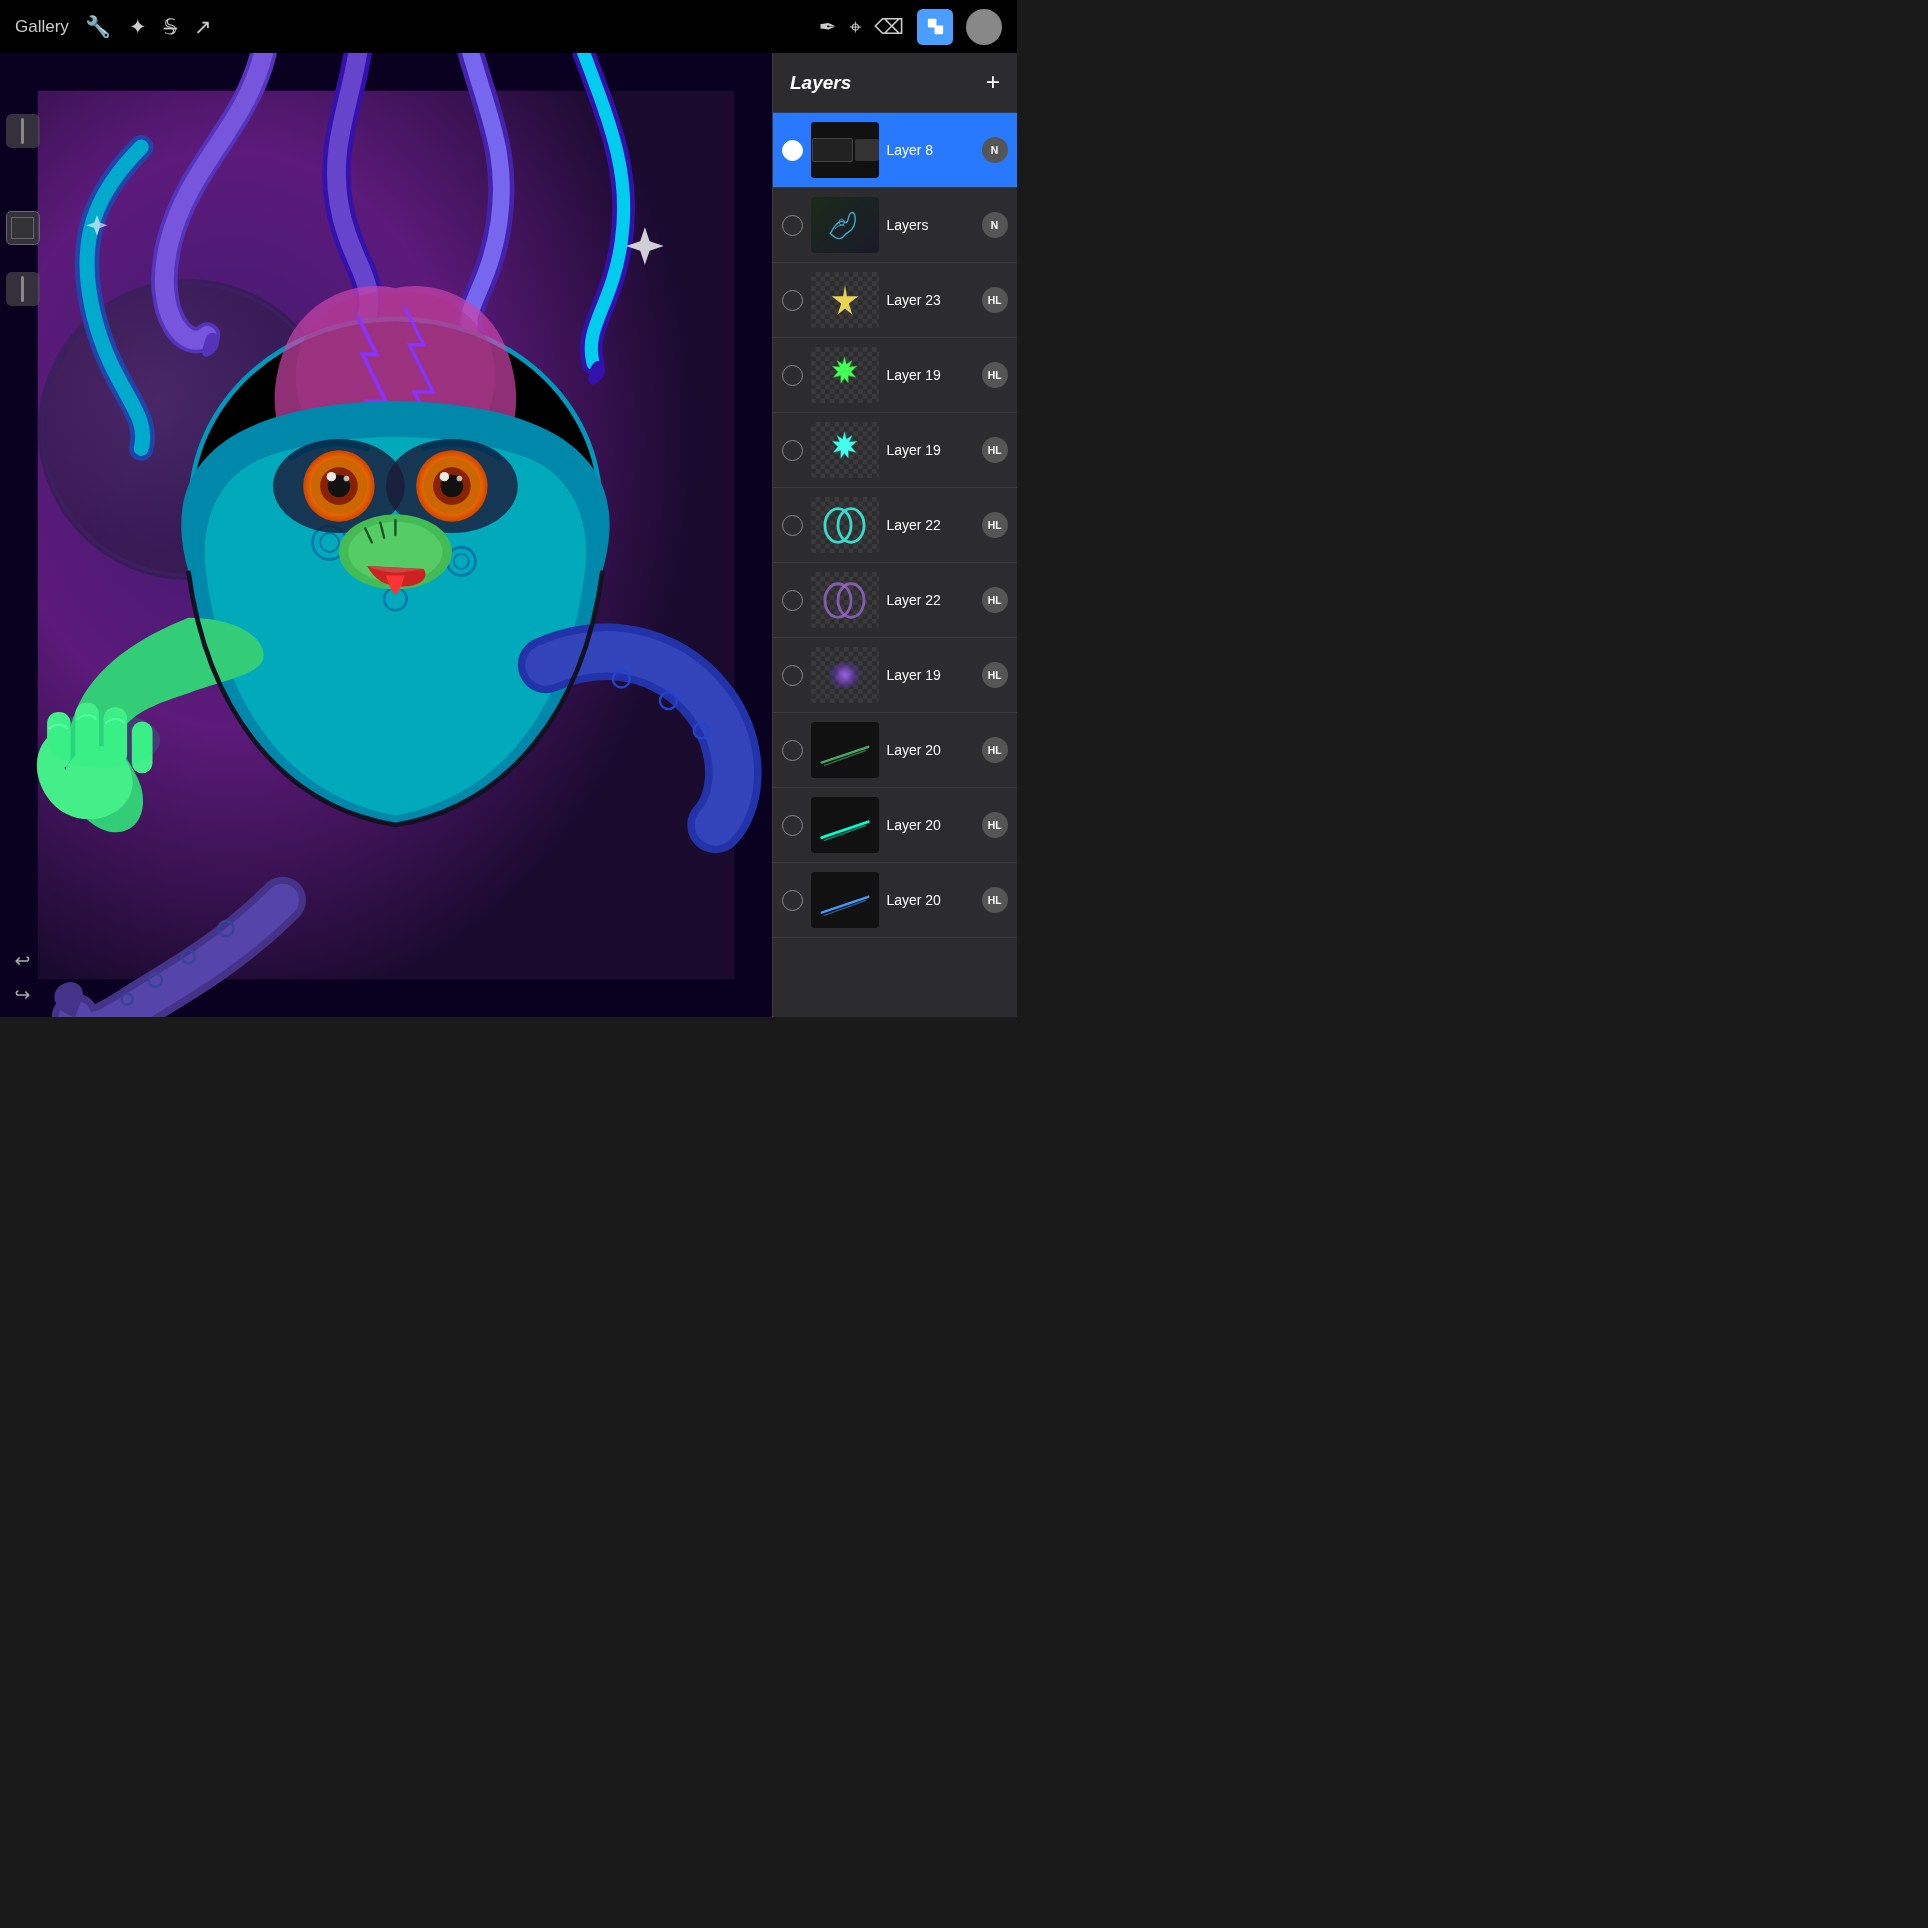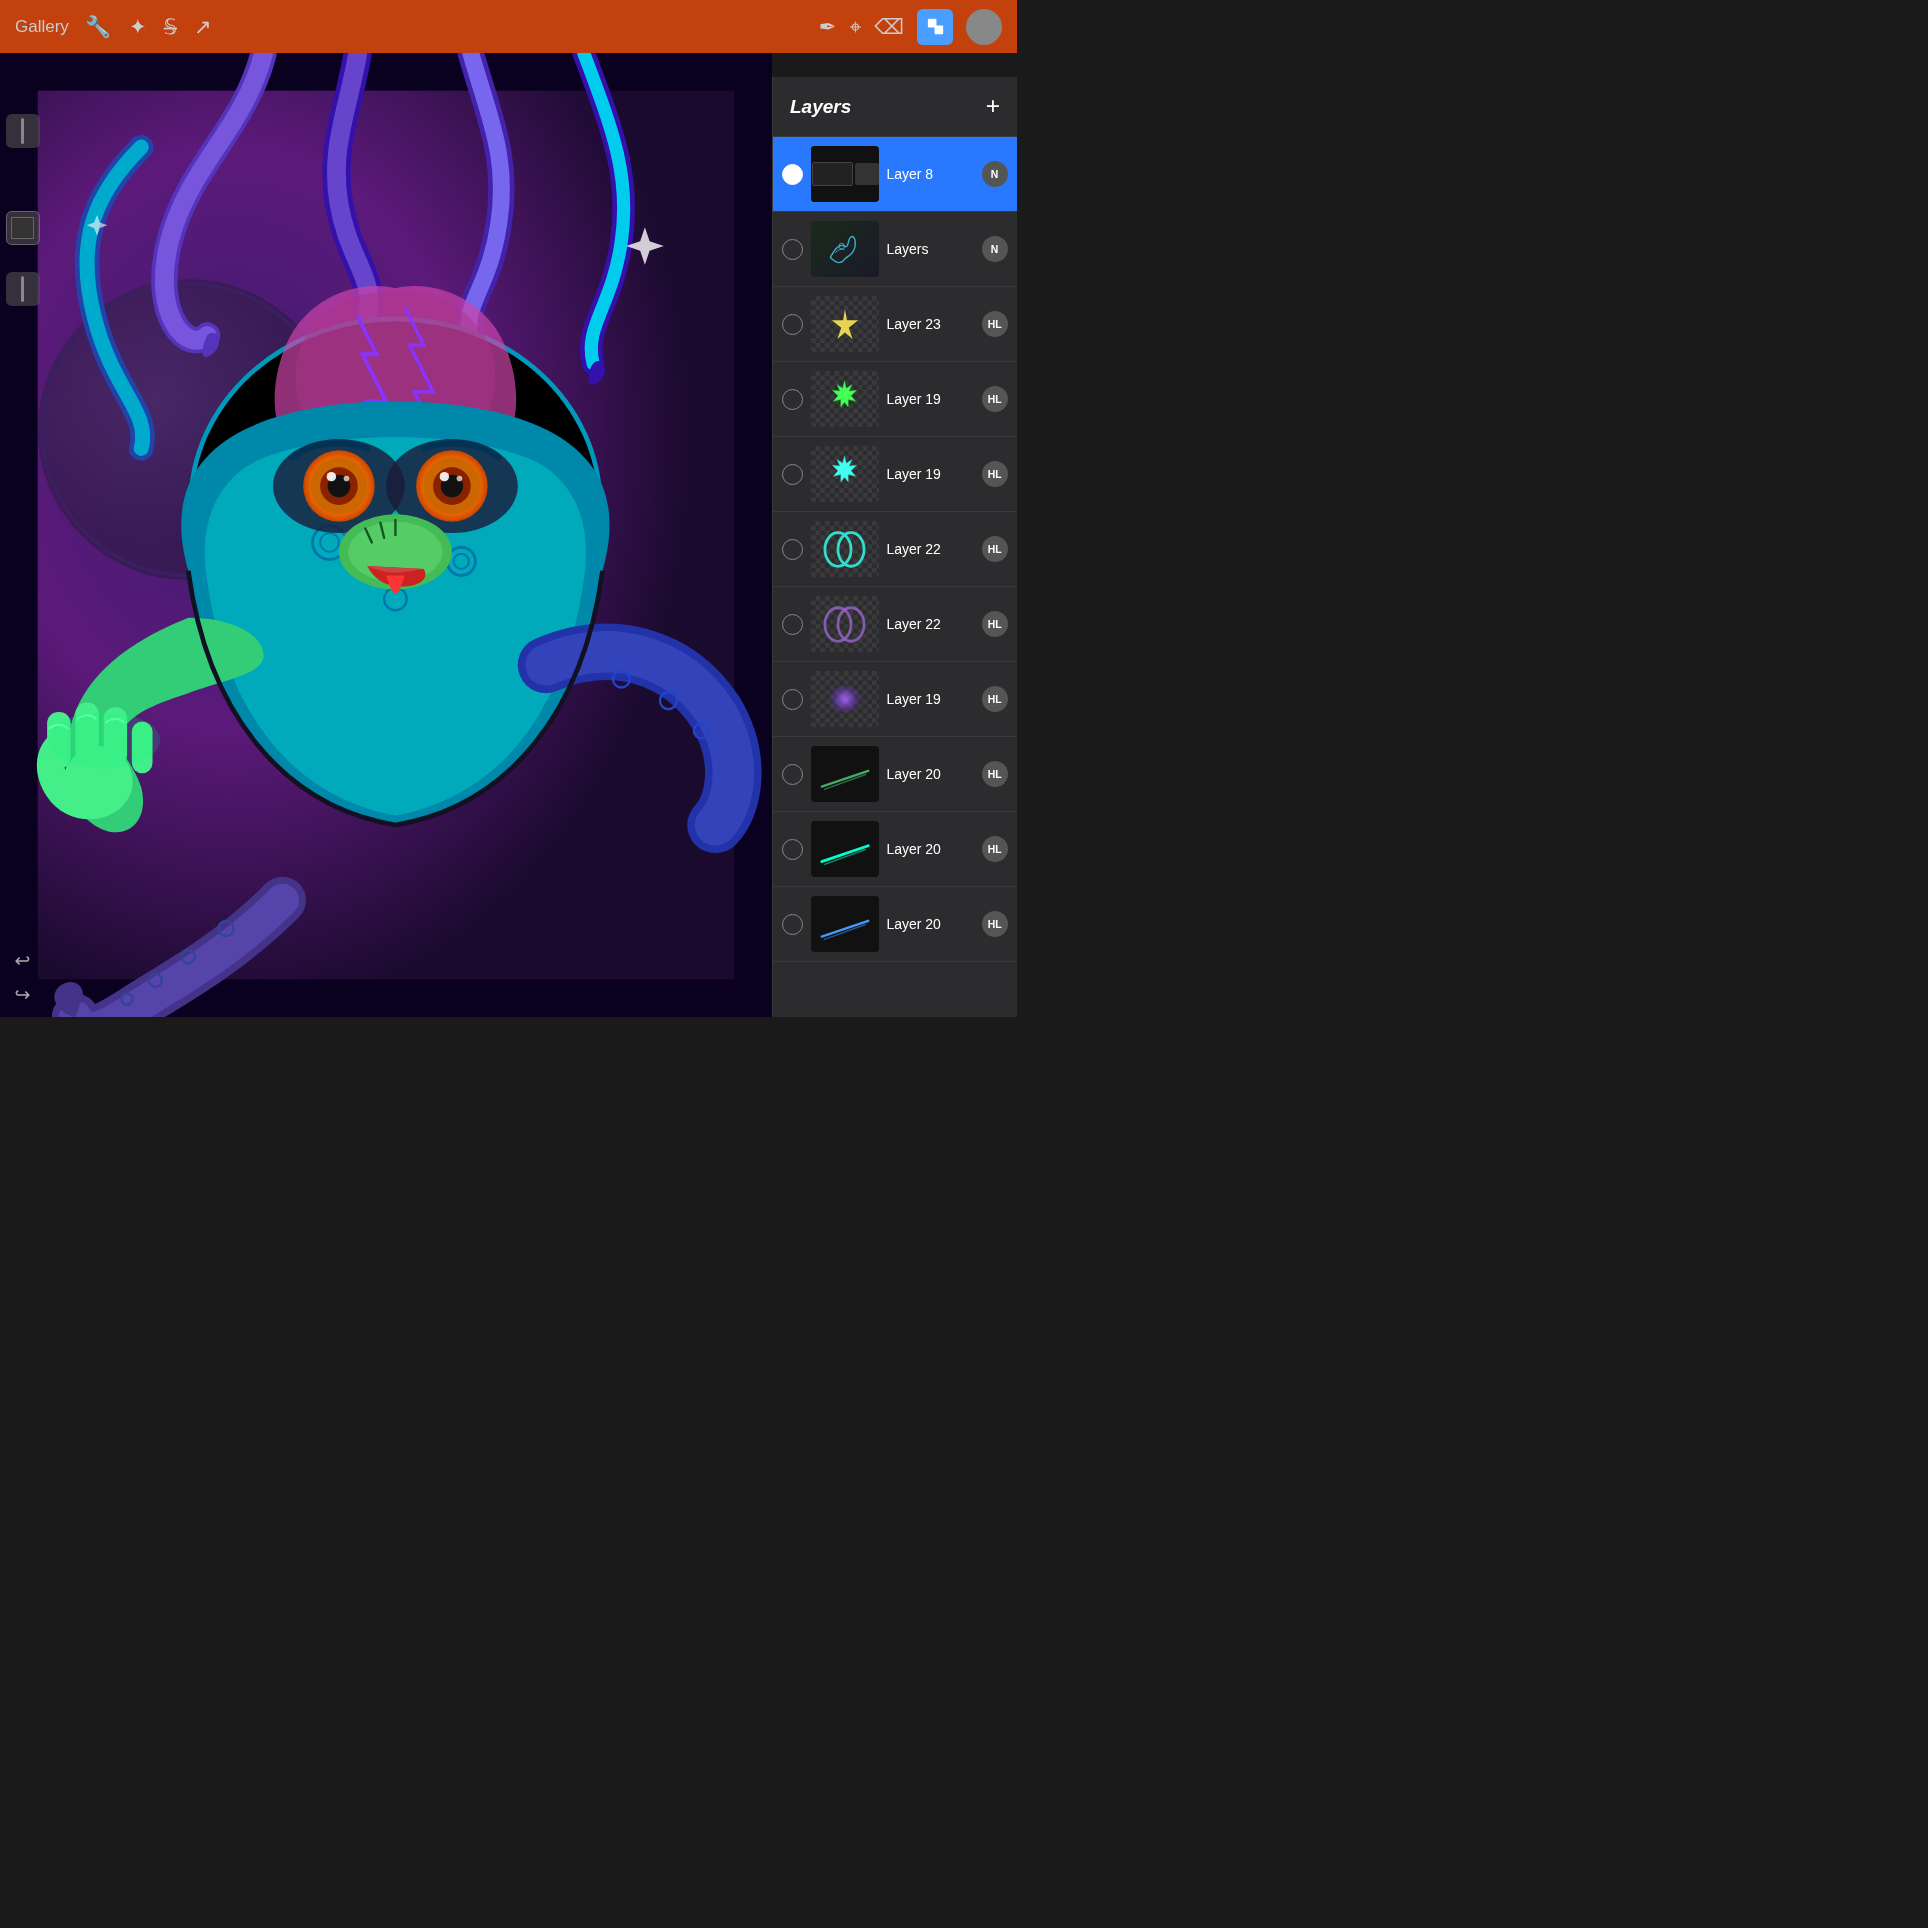--- a/index.html
+++ b/index.html
@@ -10,21 +10,21 @@
       background: #1a1a1a;
       font-family: -apple-system, 'Helvetica Neue', Arial, sans-serif;
       position: relative;
     }
 
     
     .toolbar {
       position: absolute;
       top: 0; left: 0; right: 0;
       height: 53px;
-      background: #c2410c;
+      background: #000000;
       display: flex;
       align-items: center;
       padding: 0 15px;
       z-index: 10;
       justify-content: space-between;
     }
     .toolbar-left {
       display: flex;
       align-items: center;
       gap: 17px;
@@ -129,21 +129,20 @@
       position: absolute;
       top: 0;
       right: 0;
       width: 245px;
       height: 100%;
       background: #2c2c2e;
       border-left: 0.9px solid #3a3a3c;
       z-index: 10;
       display: flex;
       flex-direction: column;
-      margin-top: 24px;
     }
     .layers-header {
       height: 60px;
       display: flex;
       align-items: center;
       justify-content: space-between;
       padding: 0 17px;
       border-bottom: 0.9px solid #3a3a3c;
     }
     .layers-title {

